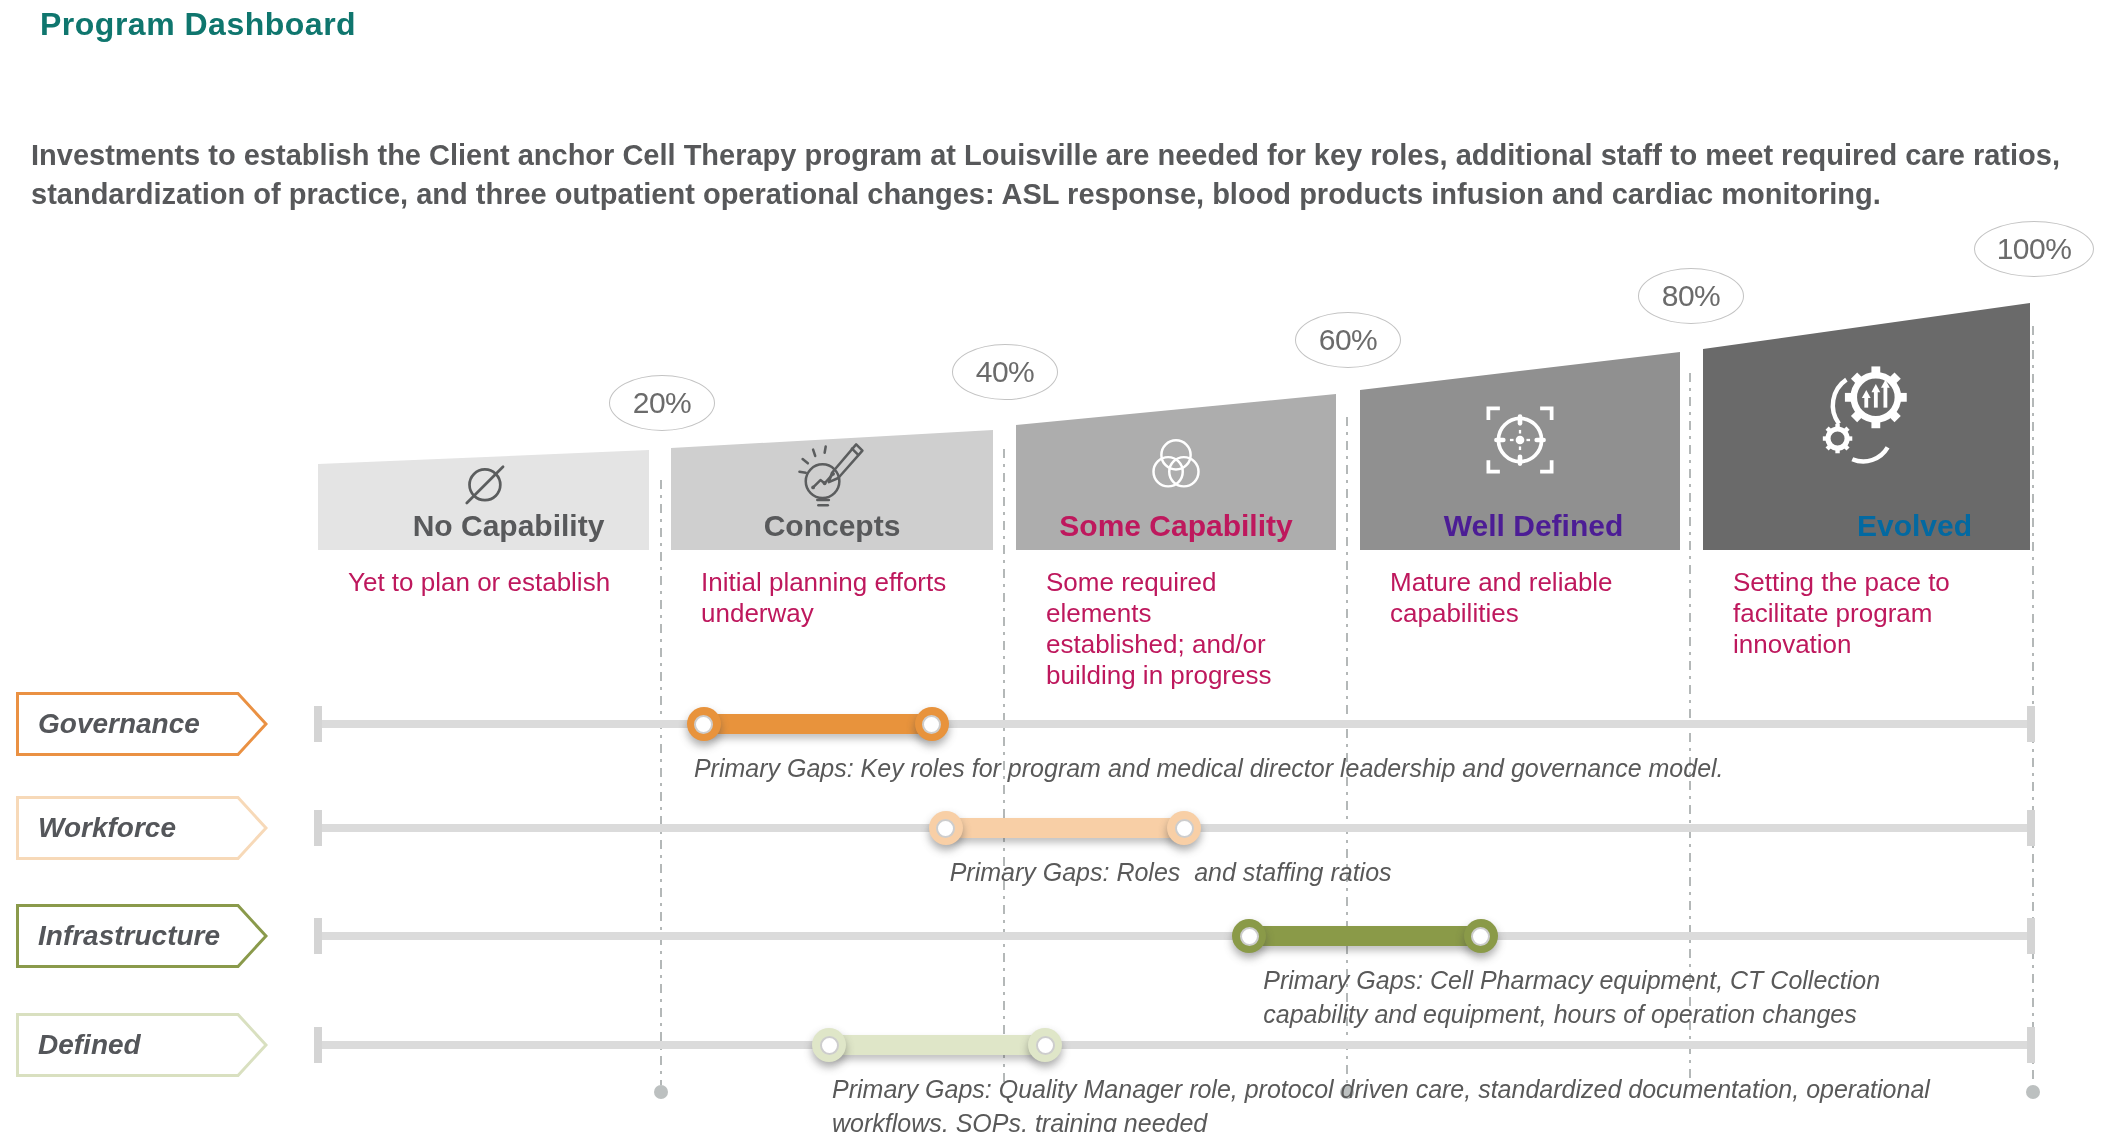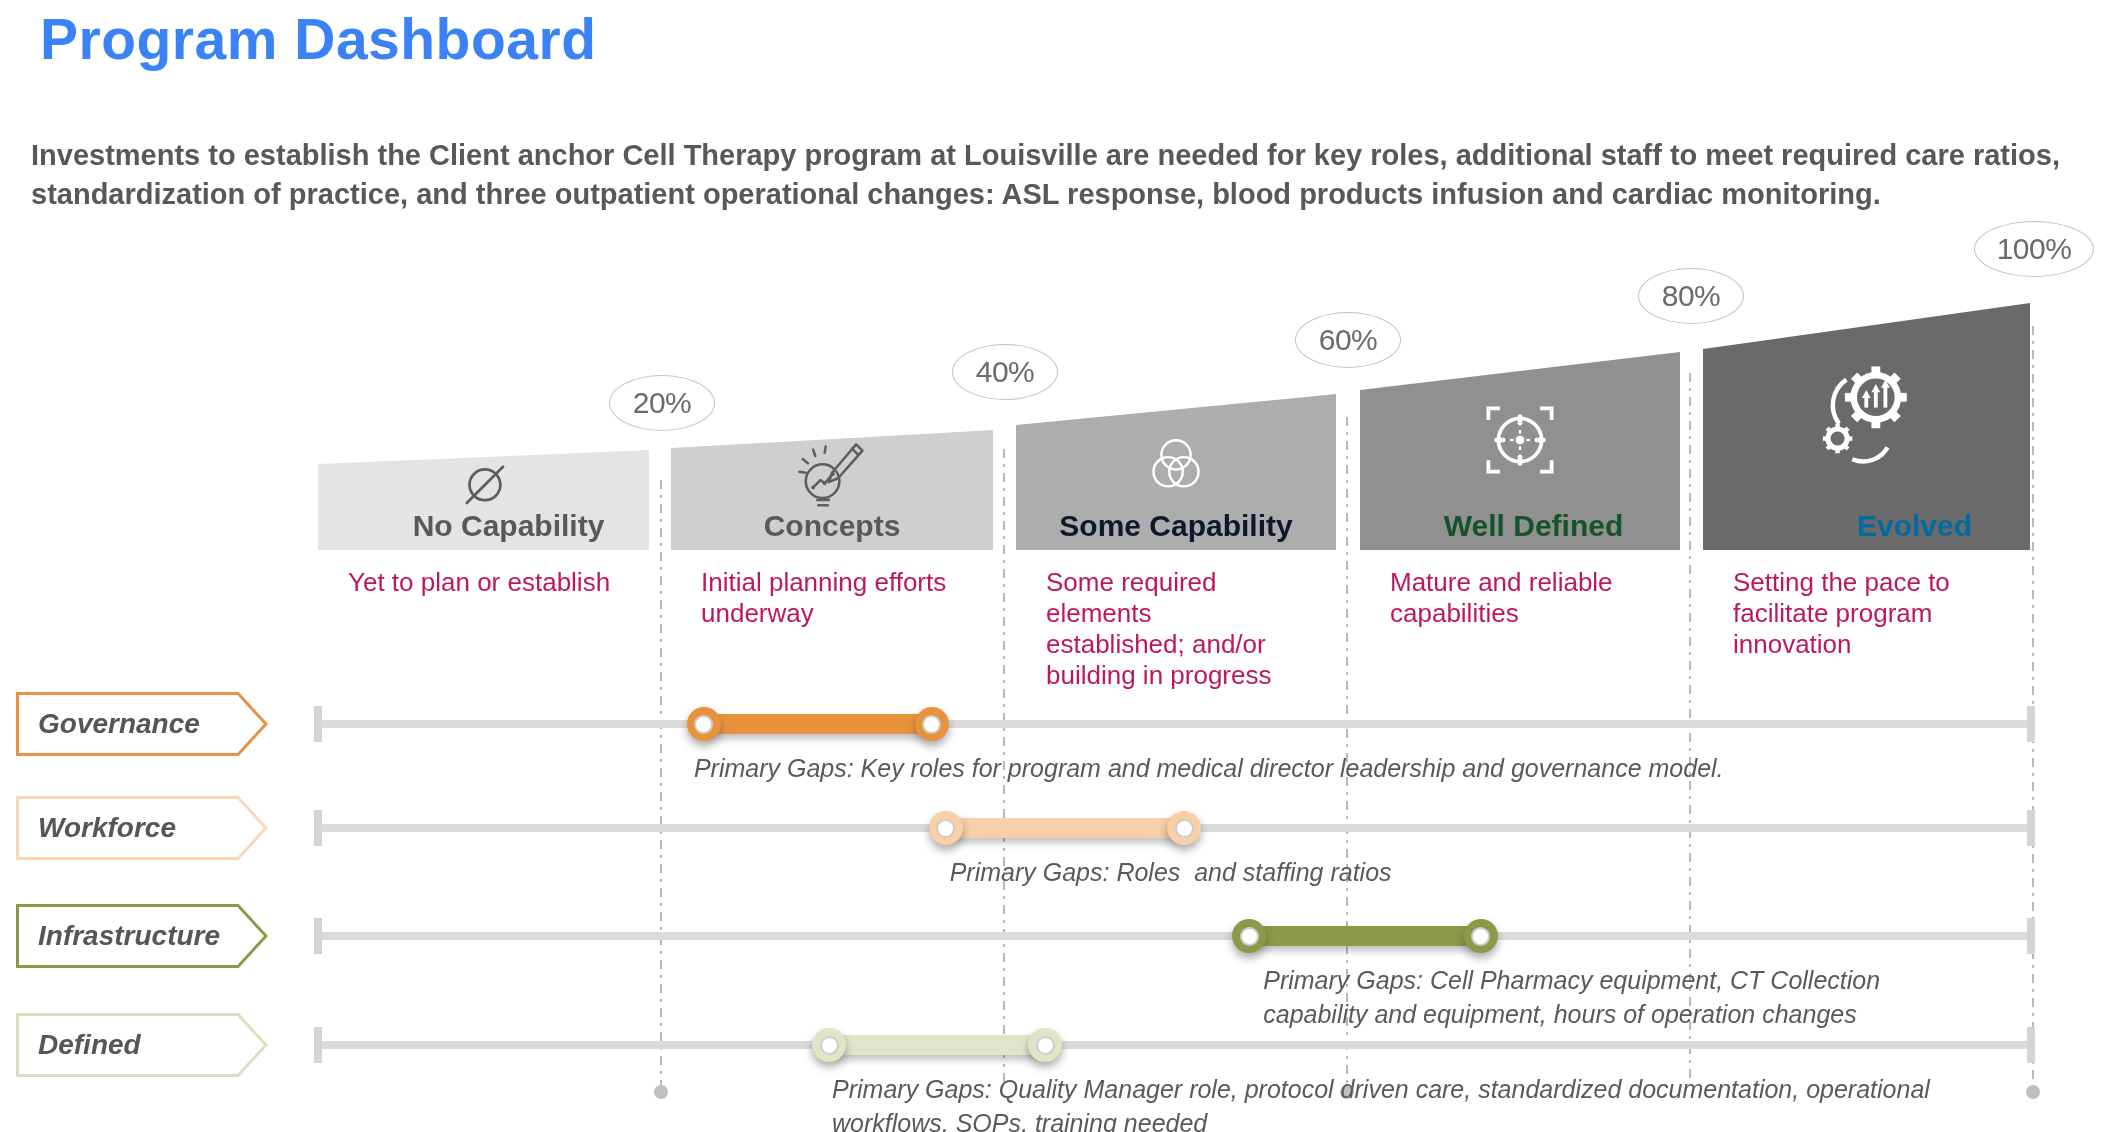--- a/index.html
+++ b/index.html
@@ -3,21 +3,21 @@
 <meta charset="utf-8">
 <style>
   html,body{margin:0;padding:0;background:#ffffff;}
   #canvas{
     position:relative;width:2120px;height:1132px;background:#ffffff;overflow:hidden;
     font-family:"Liberation Sans", sans-serif;
   }
   .abs{position:absolute;}
   #page-title{
     position:absolute;left:40px;top:6px;margin:0;
-    font-size:57px;font-weight:bold;color:#3b82f6;letter-spacing:.5px;
+    font-size:32px;font-weight:bold;color:#0f766e;letter-spacing:.5px;
   }
   #page-subtitle{
     position:absolute;left:31px;top:136px;margin:0;width:2070px;
     font-size:29px;font-weight:bold;color:#57585A;line-height:39px;
     white-space:pre-line;
   }
   .stage-box{position:absolute;}
   .stage-label{
     position:absolute;top:509px;height:34px;font-size:30px;font-weight:bold;
     text-align:center;line-height:34px;
@@ -90,21 +90,21 @@
       <div class="stage-desc" style="left: 701px; width: 272px;">Initial planning efforts
 underway</div>
       <div class="stage-box" style="left: 1016px; top: 394px; width: 320px; height: 156px; background: rgb(173, 173, 173); clip-path: polygon(0px 31px, 100% 0px, 100% 100%, 0px 100%);"></div>
       <div class="stage-icon" style="left: 1140px; top: 429px; width: 72px; height: 72px;"><svg viewBox="0 0 64 64" width="100%" height="100%">
     <g stroke="#FFFFFF" fill="none" stroke-width="2.2">
       <circle cx="32" cy="23" r="13"></circle>
             <circle cx="25" cy="38" r="13"></circle>
             <circle cx="39" cy="38" r="13"></circle>
           </g>
         </svg></div>
-      <div class="stage-label" style="left: 1016px; width: 320px; color: #0f172a;">Some Capability</div>
+      <div class="stage-label" style="left: 1016px; width: 320px; color: #be185d;">Some Capability</div>
       <div class="stage-desc" style="left: 1046px; width: 270px;">Some required elements
 established; and/or
 building in progress</div>
       <div class="stage-box" style="left: 1360px; top: 352px; width: 320px; height: 198px; background: rgb(144, 144, 144); clip-path: polygon(0px 38px, 100% 0px, 100% 100%, 0px 100%);"></div>
       <div class="stage-icon" style="left: 1474px; top: 394px; width: 92px; height: 92px;"><svg viewBox="0 0 64 64" width="100%" height="100%">
     <g stroke="#FFFFFF" fill="none" stroke-width="2.6">
       <path d="M10 18 v-8 h8"></path>
             <path d="M46 10 h8 v8"></path>
             <path d="M54 46 v8 h-8"></path>
             <path d="M18 54 h-8 v-8"></path>
@@ -117,21 +117,21 @@
             <rect x="42" y="30.4" width="8" height="3.2" rx="1.6"></rect>
       <circle cx="32" cy="32" r="3"></circle>
           </g>
     <g stroke="#FFFFFF" stroke-width="1.6">
       <line x1="32" y1="25" x2="32" y2="27.5"></line>
             <line x1="32" y1="36.5" x2="32" y2="39"></line>
       <line x1="25" y1="32" x2="27.5" y2="32"></line>
             <line x1="36.5" y1="32" x2="39" y2="32"></line>
           </g>
         </svg></div>
-      <div class="stage-label" style="left: 1360px; width: 347px; color: #14532d;">Well Defined</div>
+      <div class="stage-label" style="left: 1360px; width: 347px; color: #4c1d95;">Well Defined</div>
       <div class="stage-desc" style="left: 1390px; width: 270px;">Mature and reliable
 capabilities</div>
       <div class="stage-box" style="left: 1703px; top: 303px; width: 327px; height: 247px; background: rgb(106, 106, 106); clip-path: polygon(0px 46px, 100% 0px, 100% 100%, 0px 100%);"></div>
       <div class="stage-icon" style="left: 1813.5px; top: 362px; width: 106px; height: 106px;"><svg viewBox="0 0 72 72" width="100%" height="100%">
     <g stroke="#FFFFFF" fill="none">
       <g stroke-width="6">
         <line x1="57" y1="24" x2="63" y2="24"></line>
               <line x1="52.6" y1="34.6" x2="56.8" y2="38.8"></line>
         <line x1="42" y1="39" x2="42" y2="45"></line>
               <line x1="31.4" y1="34.6" x2="27.2" y2="38.8"></line>

